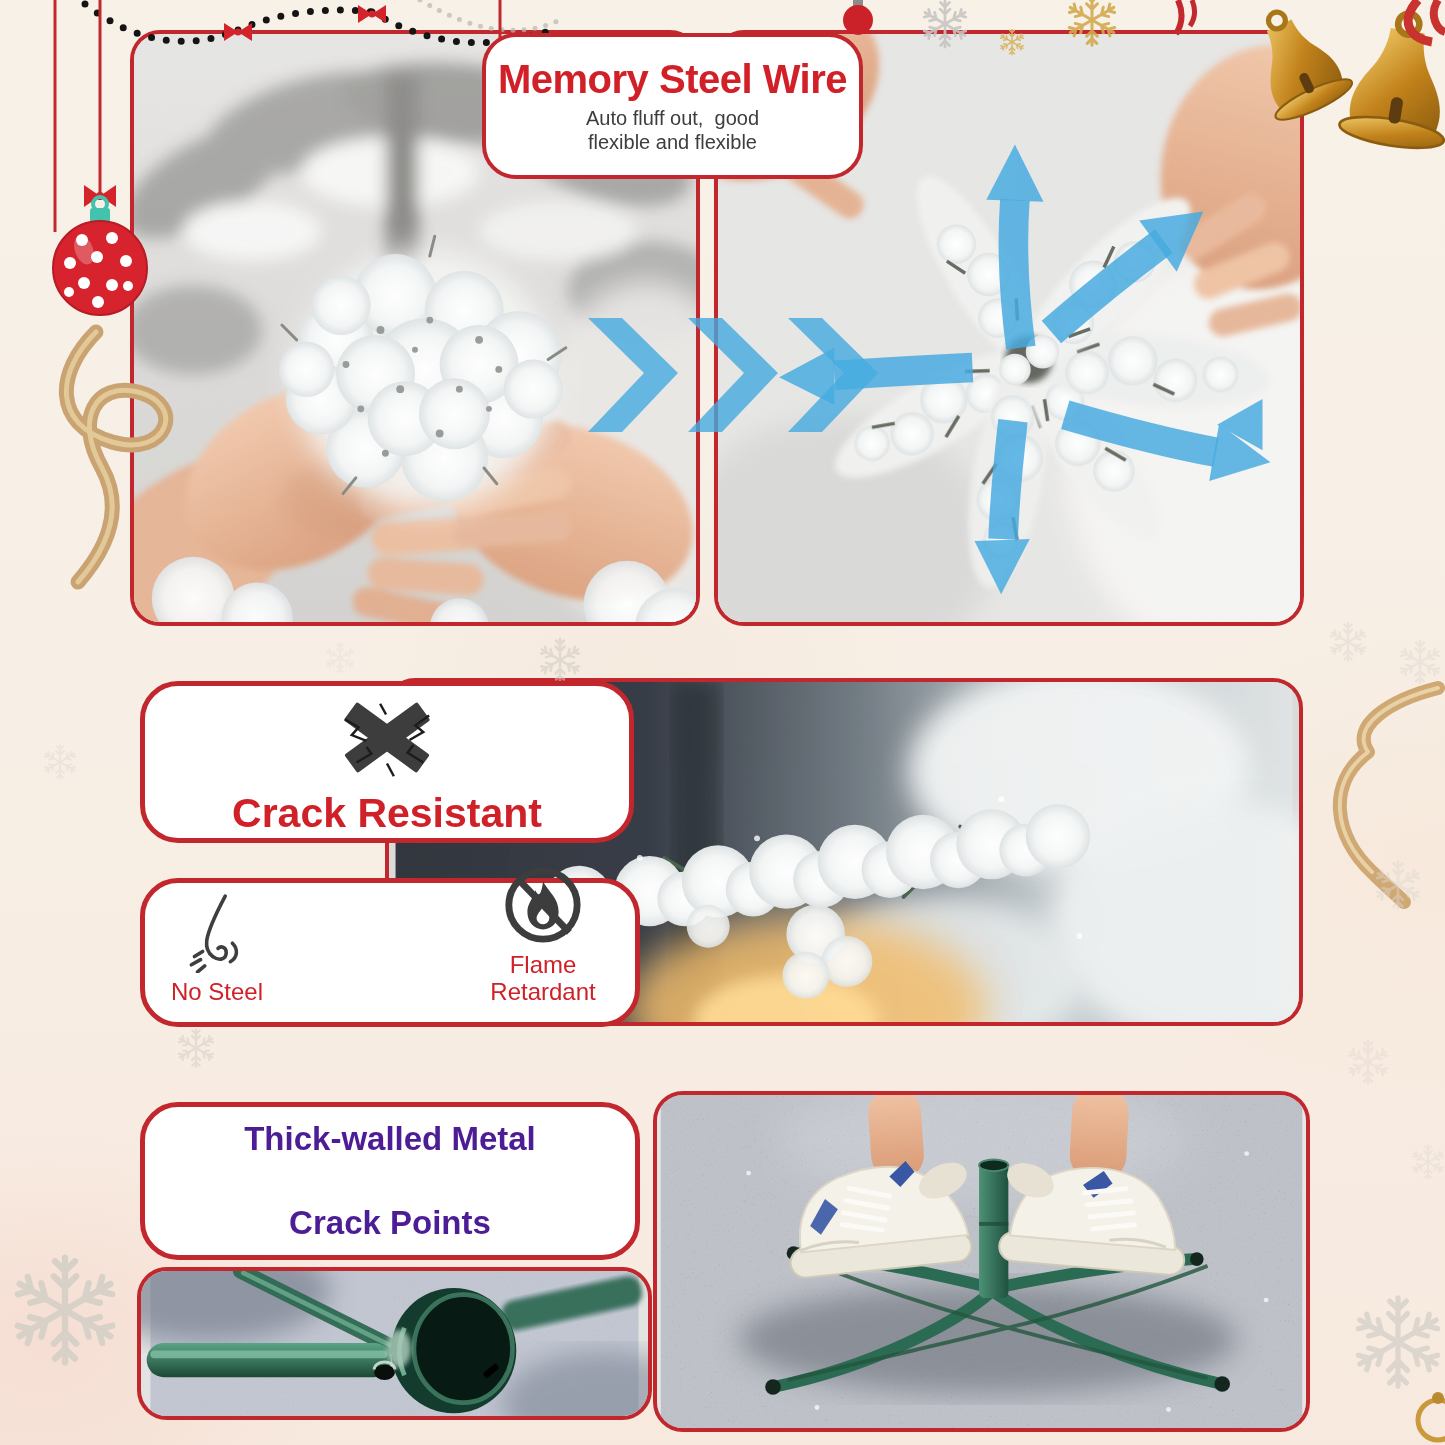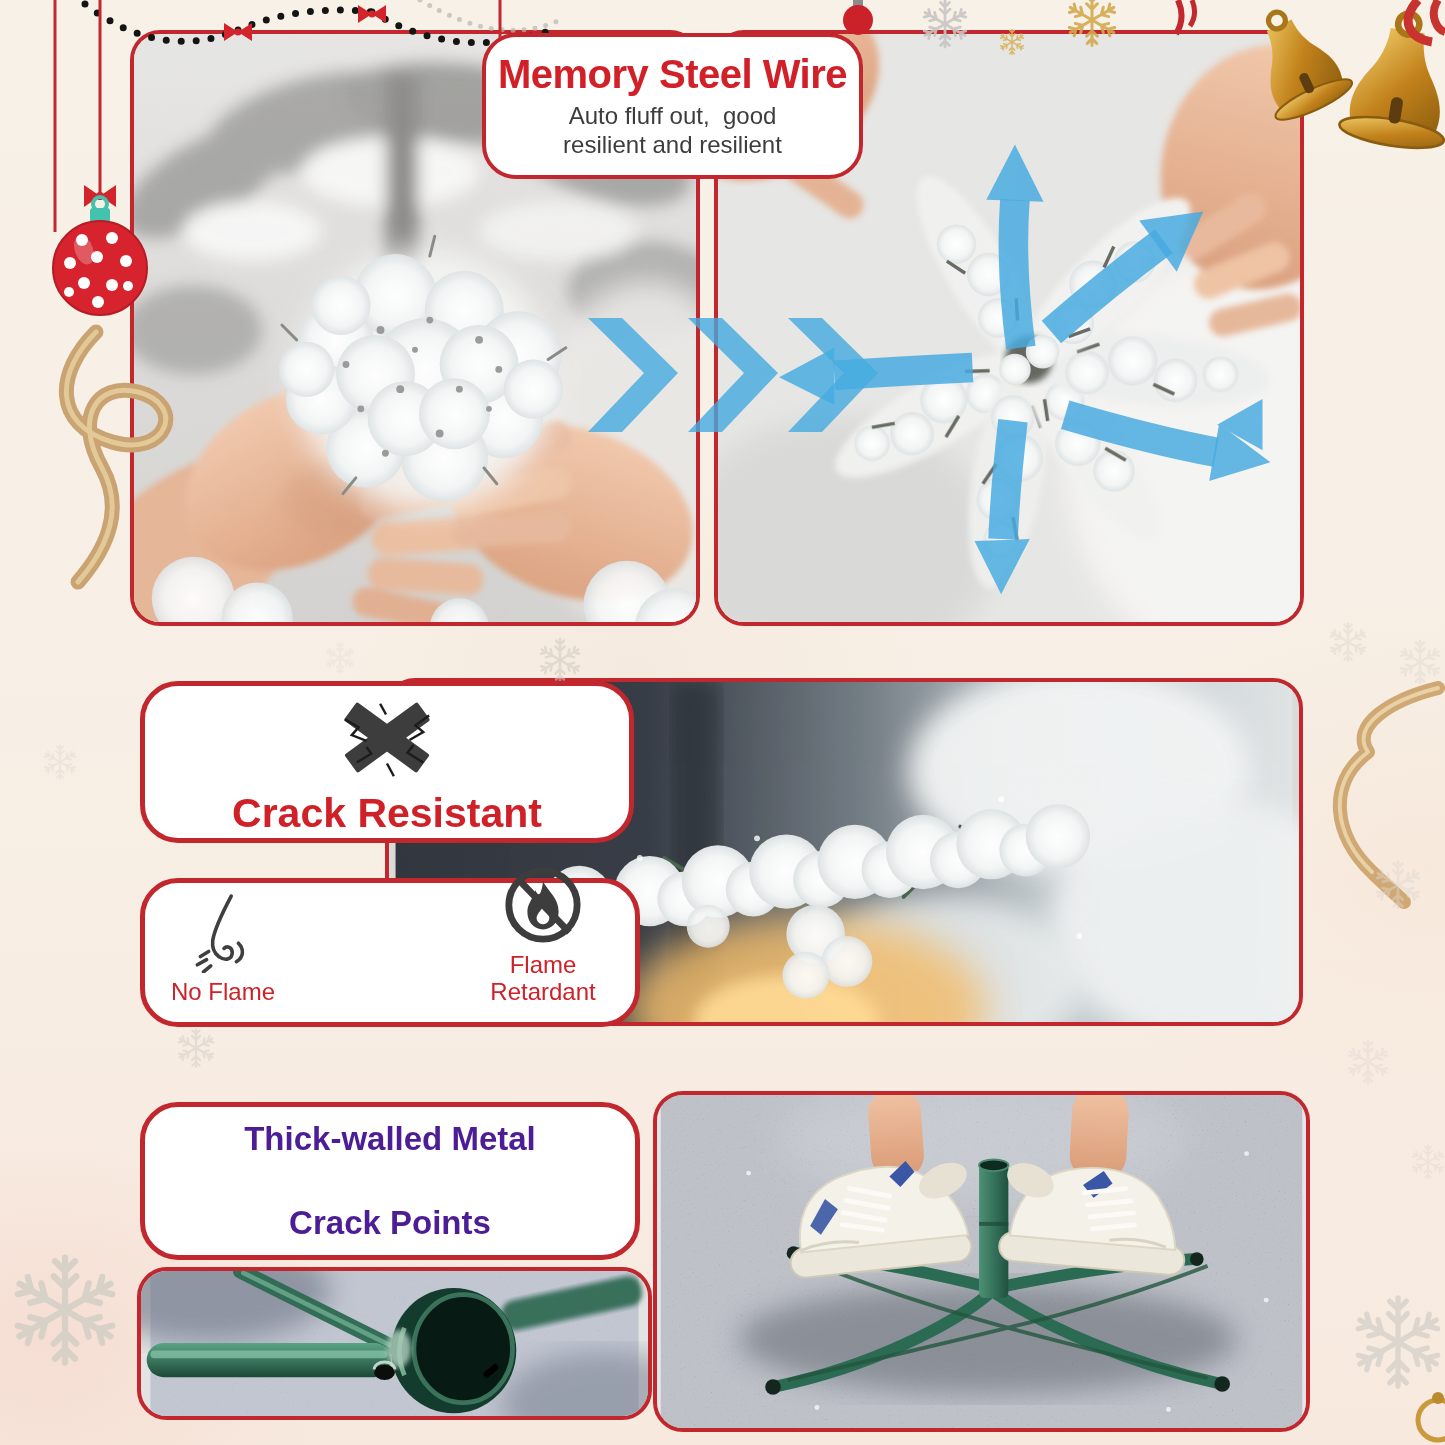--- a/index.html
+++ b/index.html
@@ -19,21 +19,21 @@
   .photo svg{display:block;}
   #photoA{left:130px;top:30px;width:570px;height:596px;}
   #photoB{left:714px;top:30px;width:590px;height:596px;}
   #midPhoto{left:385px;top:678px;width:918px;height:348px;}
   #standPhoto{left:653px;top:1091px;width:657px;height:341px;}
   #insetPhoto{left:137px;top:1267px;width:515px;height:153px;z-index:4;}
   .whitebox{position:absolute;background:#fff;border:5px solid #c1272d;border-radius:38px;z-index:4;
     display:flex;flex-direction:column;align-items:center;justify-content:center;text-align:center;}
   #banner{left:482px;top:33px;width:381px;height:146px;z-index:5;border-width:4px;border-radius:34px;}
   .banner-title{font-size:40px;font-weight:bold;color:#d22028;line-height:1.05;letter-spacing:-0.5px;}
-  .banner-sub{font-size:24px;color:#3d3d3d;line-height:1.22;margin-top:6px;text-align:center;}
+  .banner-sub{font-size:20px;color:#3d3d3d;line-height:1.22;margin-top:6px;text-align:center;}
   #crackBox{left:140px;top:681px;width:494px;height:162px;padding-top:4px;}
   .crack-label{font-size:41px;font-weight:bold;color:#cf2127;margin-top:2px;}
   #iconsBox{left:140px;top:878px;width:500px;height:149px;flex-direction:row;align-items:flex-end;
     justify-content:space-between;padding:14px 26px 16px 26px;}
   .feat{display:flex;flex-direction:column;align-items:center;justify-content:flex-end;}
   .featlabel{font-size:24px;color:#cf2127;line-height:1.12;margin-top:6px;max-width:132px;}
   #standBox{left:140px;top:1102px;width:500px;height:158px;}
   .stand-title{font-size:33px;font-weight:bold;color:#4c1d95;line-height:1.28;}
   #chevrons{position:absolute;left:588px;top:314px;z-index:6;pointer-events:none;}
   #deco{position:absolute;left:0;top:0;z-index:3;pointer-events:none;}
@@ -284,21 +284,21 @@
       <polygon points="0,4 34,4 90,59 34,118 0,118 56,59"></polygon>
       <polygon points="100,4 134,4 190,59 134,118 100,118 156,59"></polygon>
       <polygon points="200,4 234,4 290,59 234,118 200,118 256,59"></polygon>
     </g>
   </svg>
 
   <div class="whitebox" id="banner">
     <div class="banner-title">Memory Steel Wire</div>
     <div class="banner-sub">
       <span>Auto fluff out,&nbsp; good</span><br>
-      <span>resilient and resilient</span>
+      <span>flexible and flexible</span>
     </div>
   </div>
 
   <div class="photo" id="midPhoto">
     <svg width="910" height="340" viewBox="0 0 918 348">
       <rect width="918" height="348" fill="url(#gBgMid)"></rect>
       <rect x="285" y="0" width="46" height="348" fill="#191d23" opacity="0.55" filter="url(#f8)"></rect>
       <ellipse cx="700" cy="90" rx="175" ry="105" fill="#f2f4f4" filter="url(#f14)" opacity="0.95"></ellipse>
       <ellipse cx="835" cy="245" rx="165" ry="125" fill="#eef1f1" filter="url(#f14)" opacity="0.95"></ellipse>
       <ellipse cx="560" cy="305" rx="145" ry="85" fill="#e8ecec" filter="url(#f14)" opacity="0.85"></ellipse>
@@ -376,21 +376,21 @@
       <svg width="66" height="80" viewBox="0 0 64 78">
         <g stroke="#3f3f3f" stroke-width="3.5" fill="none" stroke-linecap="round">
           <path d="M40,3 C31,20 24,34 22,46 C21,54 24,59 28,62"></path>
           <path d="M28,62 C35,67 41,64 41,58 C41,53 36,51 33,54"></path>
           <path d="M47,49 C53,55 52,63 45,67"></path>
           <path d="M10,62 L18,57"></path>
             <path d="M7,70 L16,65"></path>
             <path d="M13,77 L20,71"></path>
         </g>
       </svg>
-      <div class="featlabel">No Flame</div>
+      <div class="featlabel">No Steel</div>
     </div>
     <div class="feat">
       <svg width="82" height="82" viewBox="0 0 84 84">
         <circle cx="42" cy="42" r="35" stroke="#3d3d3d" stroke-width="7" fill="none"></circle>
         <path d="M42,18 C48,29 58,35 58,49 C58,60 51,67 42,67 C33,67 26,60 26,49 C26,40 32,36 34,27 C37,33 40,34 42,18 Z" fill="#3d3d3d"></path>
         <path d="M42,44 C46,50 50,52 48,58 C46,63 38,63 36,58 C34,53 38,50 42,44 Z" fill="#ffffff"></path>
         <line x1="16" y1="15" x2="69" y2="70" stroke="#3d3d3d" stroke-width="7"></line>
       </svg>
       <div class="featlabel">Flame Retardant</div>
     </div>

